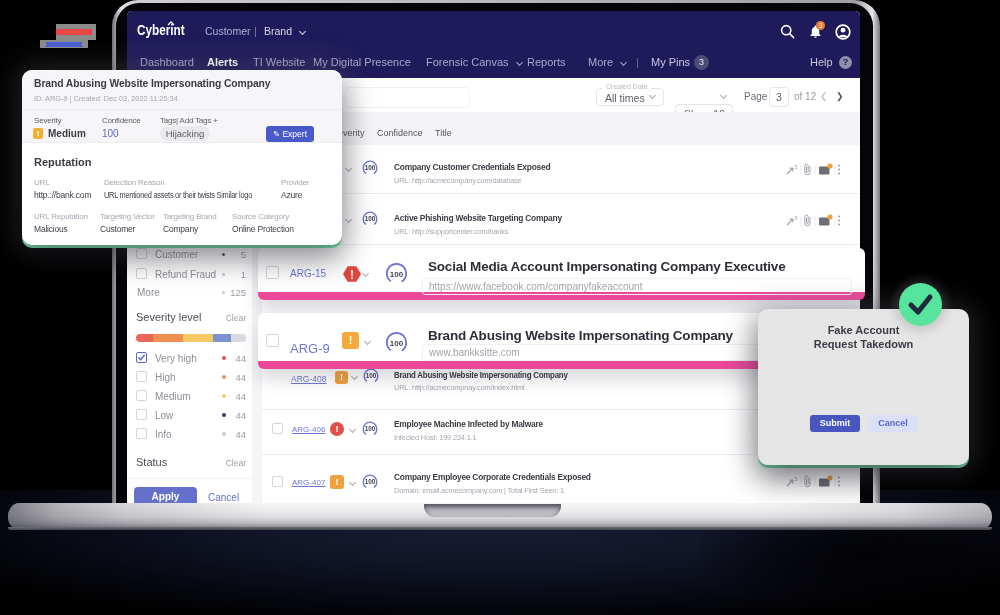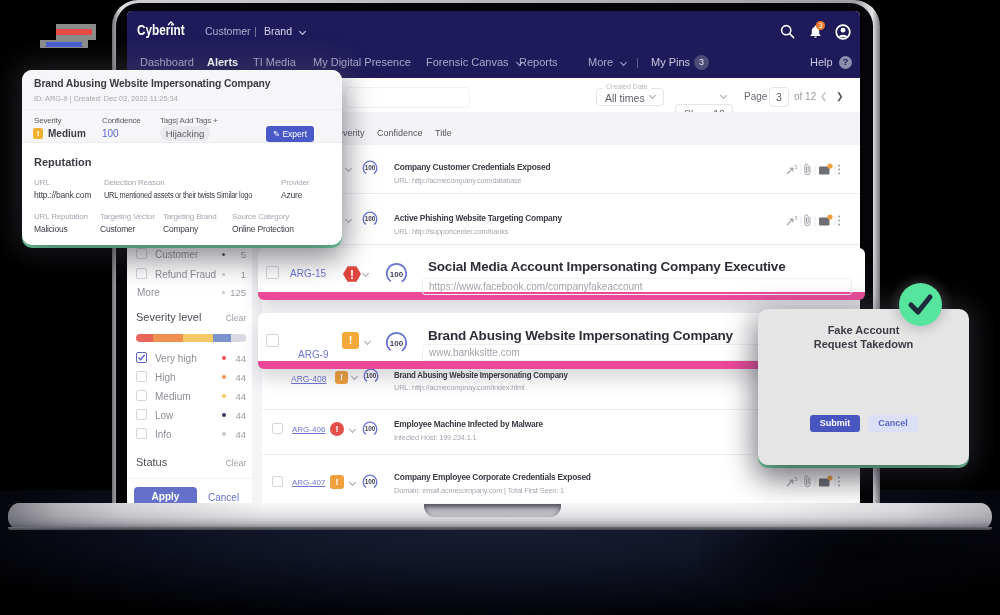--- a/index.html
+++ b/index.html
@@ -95,24 +95,24 @@
           </svg>
           <div class="abs" style="left:689px; top:10px; width:9px; height:9px; border-radius:50%; background:#f07f31; color:#fff; font-size:6.5px; text-align:center; line-height:9px;">3</div>
           <svg class="abs" style="left:708px; top:13px;" width="16" height="16" viewBox="0 0 16 16">
             <circle cx="8" cy="8" r="6.8" stroke="#fff" stroke-width="1.7" fill="none"></circle>
             <circle cx="8" cy="6.2" r="2.4" fill="#fff"></circle>
             <path d="M3.4 13.2 a5 3.9 0 0 1 9.2 0 z" fill="#fff"></path>
           </svg>
 
           <div class="abs nav2" style="left:13px;">Dashboard</div>
           <div class="abs nav2" style="left:80px; color:#ffffff; font-weight:bold;">Alerts</div>
-          <div class="abs nav2" style="left:126px;">TI Media</div>
+          <div class="abs nav2" style="left:126px;">TI Website</div>
           <div class="abs nav2" style="left:186px;">My Digital Presence</div>
           <div class="abs nav2" style="left:299px;">Forensic Canvas <span class="chev"></span></div>
-          <div class="abs nav2" style="left:392px;">Reports</div>
+          <div class="abs nav2" style="left:400px;">Reports</div>
           <div class="abs nav2" style="left:461px;">More <span class="chev"></span></div>
           <div class="abs nav2" style="left:509px; color:#6b6b95;">|</div>
           <div class="abs nav2" style="left:524px; color:#c9c9de;">My Pins</div>
           <div class="abs" style="left:567px; top:44px; width:15px; height:15px; border-radius:50%; background:#4c4c77; color:#e8e8f2; font-size:9px; text-align:center; line-height:15px;">3</div>
           <div class="abs nav2" style="left:683px; color:#c9c9de;">Help</div>
           <div class="abs" style="left:712px; top:45px; width:13px; height:13px; border-radius:50%; background:#8d8dad; color:#1f1a5a; font-size:9px; font-weight:bold; text-align:center; line-height:13px;">?</div>
         </div>
 
         <div id="toolbar" class="abs">
           <div class="abs" style="left:218px; top:9px; width:125px; height:21px; border:1px solid #f1f1f4; border-radius:4px;"></div>
@@ -302,21 +302,21 @@
     <svg class="abs" style="left:127px; top:14px;" width="23" height="23" viewBox="0 0 23 23">
         <circle cx="11.5" cy="11.5" r="9.7" fill="#ffffff" stroke="#6b74d6" stroke-width="1.8" stroke-dasharray="49 12" stroke-dashoffset="-6" transform="rotate(90 11.5 11.5)"></circle>
         <text x="11.5" y="14.6" font-size="8" fill="#3f3f55" text-anchor="middle" font-weight="bold">100</text>
       </svg>
     <div class="abs" style="left:170px; top:11px; font-size:13.5px; letter-spacing:-0.2px; font-weight:bold; color:#2e2e38;">Social Media Account Impersonating Company Executive</div>
     <div class="abs" style="left:164px; top:30px; width:430px; height:17px; border:1px solid #f0f0f3; border-radius:3px;"></div>
     <div class="abs" style="left:171px; top:33px; font-size:10px; color:#a2a2ac;">https://www.facebook.com/companyfakeaccount</div>
   </div>
   <div class="ecard" style="top:313px; height:56px;">
     <div class="cb" style="left:8px; top:21px; width:13px; height:13px;"></div>
-    <div class="abs" style="left:32px; top:36px; color:#6d76d4; font-size:10px;margin-left:8px;">ARG-9</div>
+    <div class="abs" style="left:32px; top:28px; color:#6d76d4; font-size:13px;">ARG-9</div>
     <div class="abs" style="left:84px; top:19px; width:17px; height:17px; background:#f5a93b; border-radius:3px; color:#fff; font-size:11px; font-weight:bold; text-align:center; line-height:17px;">!</div>
     <div class="rowchev" style="left:107px; top:26px;"></div>
     <svg class="abs" style="left:127px; top:18px;" width="23" height="23" viewBox="0 0 23 23">
         <circle cx="11.5" cy="11.5" r="9.7" fill="#ffffff" stroke="#6b74d6" stroke-width="1.8" stroke-dasharray="49 12" stroke-dashoffset="-6" transform="rotate(90 11.5 11.5)"></circle>
         <text x="11.5" y="14.6" font-size="8" fill="#3f3f55" text-anchor="middle" font-weight="bold">100</text>
       </svg>
     <div class="abs" style="left:170px; top:15px; font-size:13.5px; letter-spacing:-0.2px; font-weight:bold; color:#2e2e38;">Brand Abusing Website Impersonating Company</div>
     <div class="abs" style="left:164px; top:31px; width:430px; height:17px; border:1px solid #f0f0f3; border-radius:3px;"></div>
     <div class="abs" style="left:171px; top:34px; font-size:10px; color:#a2a2ac;">www.bankksitte.com</div>
   </div>

